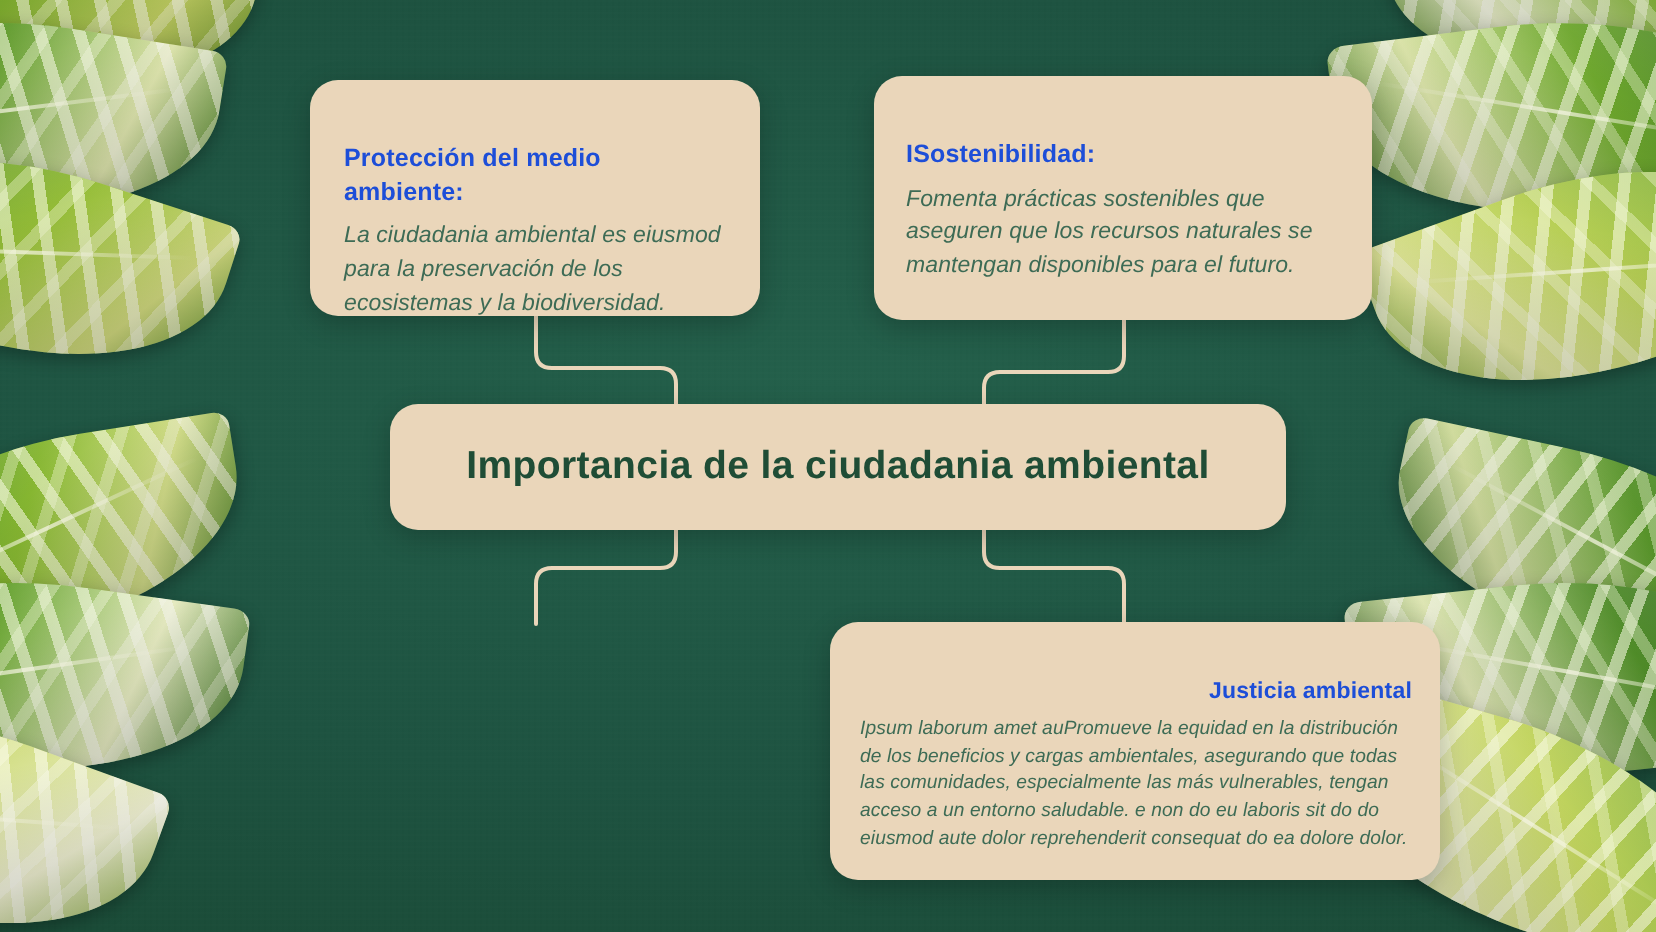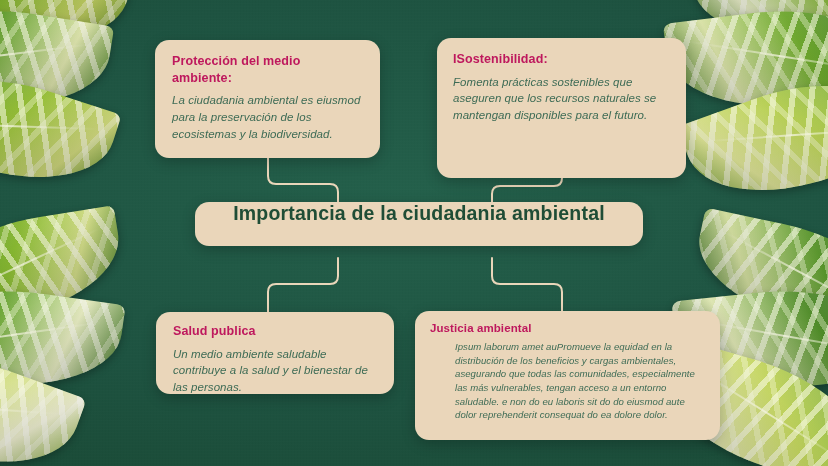--- a/index.html
+++ b/index.html
@@ -39,33 +39,33 @@
         transform:rotate(-16deg);border-radius:2px;}
   .leaf .shade{position:absolute;inset:0;border-radius:inherit;
         background:linear-gradient(150deg, rgba(255,255,255,.16) 0%, rgba(0,0,0,.00) 38%, rgba(0,0,0,.26) 100%);}
 
   
   .wires{position:absolute;inset:0;}
 
   
   .card{position:absolute;background:#ead6ba;border-radius:14px;
         box-shadow:0 4px 14px rgba(0,0,0,.22);box-sizing:border-box;}
-  .card h3{margin:0 0 6px 0;color:#be185d;font-size:12.5px;font-weight:bold;
+  .card h3{margin:18px 0 6px 0;color:#1d4ed8;font-size:12.5px;font-weight:bold;
         line-height:1.32;letter-spacing:.1px;}
   .card p{margin:0;color:#3d6b55;font-size:11.5px;line-height:1.46;letter-spacing:.05px;font-style:italic;}
 
   #card-proteccion{left:155px;top:40px;width:225px;height:118px;padding:13px 17px 10px 17px;}
-  #card-sostenibilidad{left:437px;top:38px;width:249px;height:140px;padding:13px 16px 10px 16px;}
+  #card-sostenibilidad{left:437px;top:38px;width:249px;height:122px;padding:13px 16px 10px 16px;}
   #card-salud{left:156px;top:312px;width:238px;height:82px;padding:11px 17px 10px 17px;}
   #card-justicia{left:415px;top:311px;width:305px;height:129px;padding:10px 14px 8px 15px;}
-  #card-justicia h3{font-size:11.5px;margin-bottom:4px;}
-  #card-justicia p{font-size:9.6px;line-height:1.42;margin-left:25px;}
+  #card-justicia h3{font-size:11.5px;margin-bottom:4px;text-align:right;}
+  #card-justicia p{font-size:9.6px;line-height:1.42;}
 
-  #card-central{left:195px;top:202px;width:448px;height:44px;
-        display:flex;align-items:flex-start;justify-content:center;padding:0 22px;}
+  #card-central{left:195px;top:202px;width:448px;height:63px;
+        display:flex;align-items:center;justify-content:center;padding:0 22px;}
   #card-central .title{color:#1f4d36;font-size:19.5px;font-weight:bold;
         text-align:center;line-height:1.22;letter-spacing:.2px;}
 </style>
 </head>
 <body>
 
 <div class="stage">
 
   <div class="bg-base"></div>
   <div class="bg-grain"></div>
@@ -168,24 +168,20 @@
 
   <div class="card" id="card-sostenibilidad">
     <h3>ISostenibilidad:</h3>
     <p>Fomenta prácticas sostenibles que aseguren que los recursos naturales se mantengan disponibles para el futuro.</p>
   </div>
 
   <div class="card" id="card-central">
     <div class="title">Importancia de la ciudadania ambiental</div>
   </div>
 
-  <div class="card" id="card-salud">
-    <h3>Salud publica</h3>
-    <p>Un medio ambiente saludable contribuye a la salud y el bienestar de las personas.</p>
-  </div>
 
   <div class="card" id="card-justicia">
     <h3>Justicia ambiental</h3>
     <p>Ipsum laborum amet auPromueve la equidad en la distribución de los beneficios y cargas ambientales, asegurando que todas las comunidades, especialmente las más vulnerables, tengan acceso a un entorno saludable.
 e non do eu laboris sit do do eiusmod aute dolor reprehenderit consequat do ea dolore dolor.</p>
   </div>
 
 </div>
 
 </body></html>

